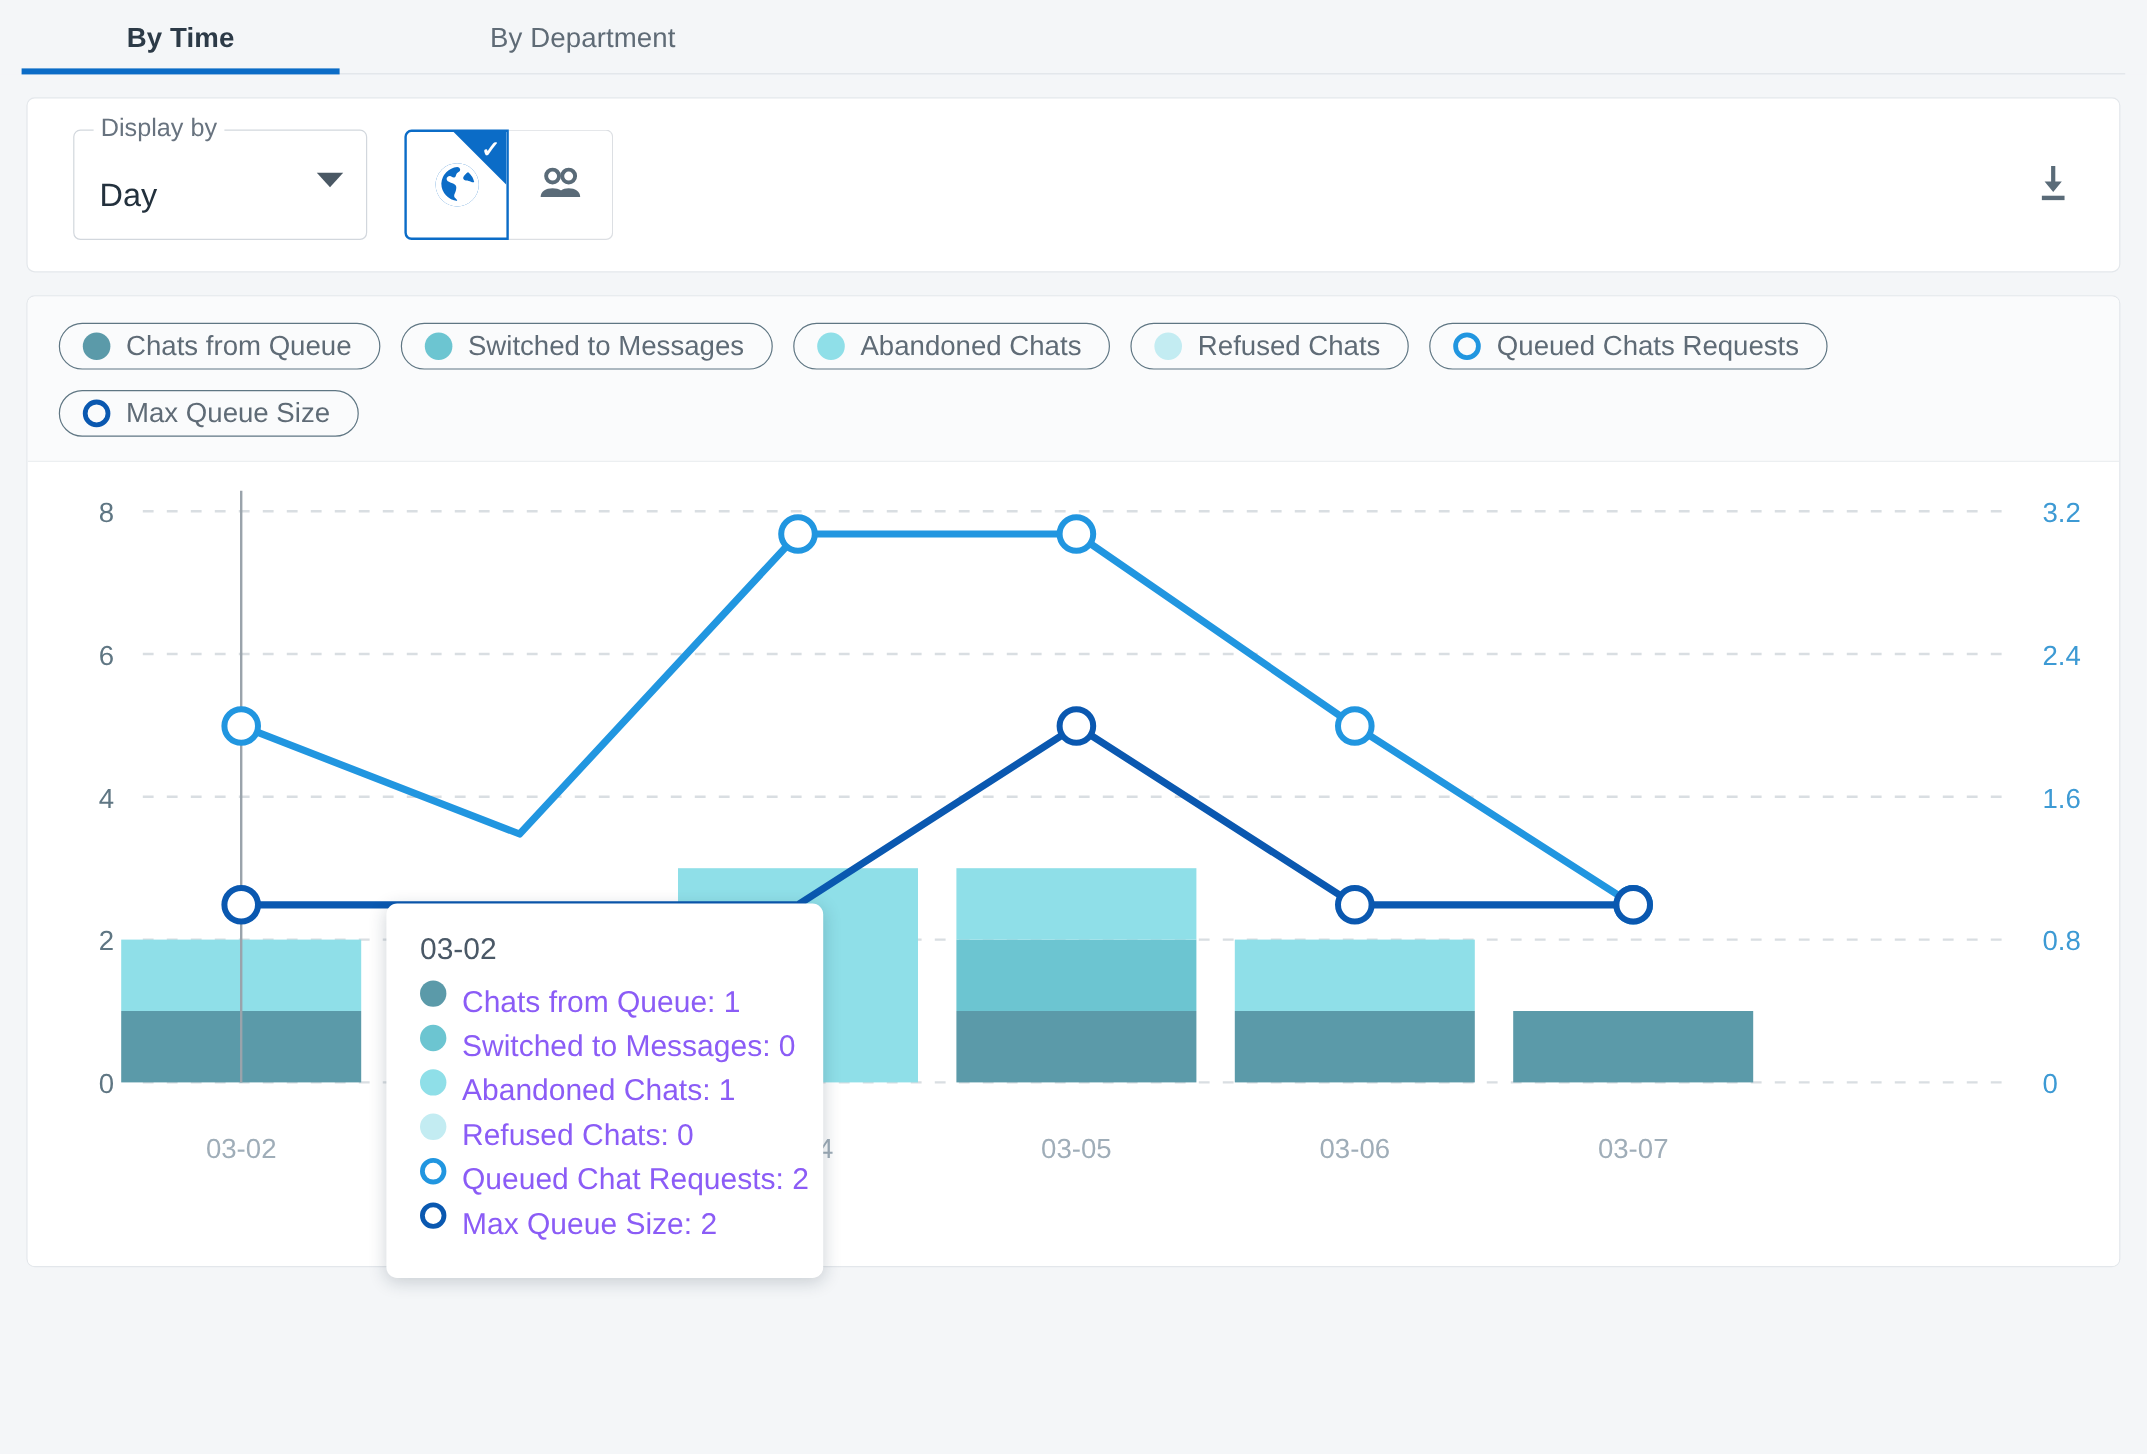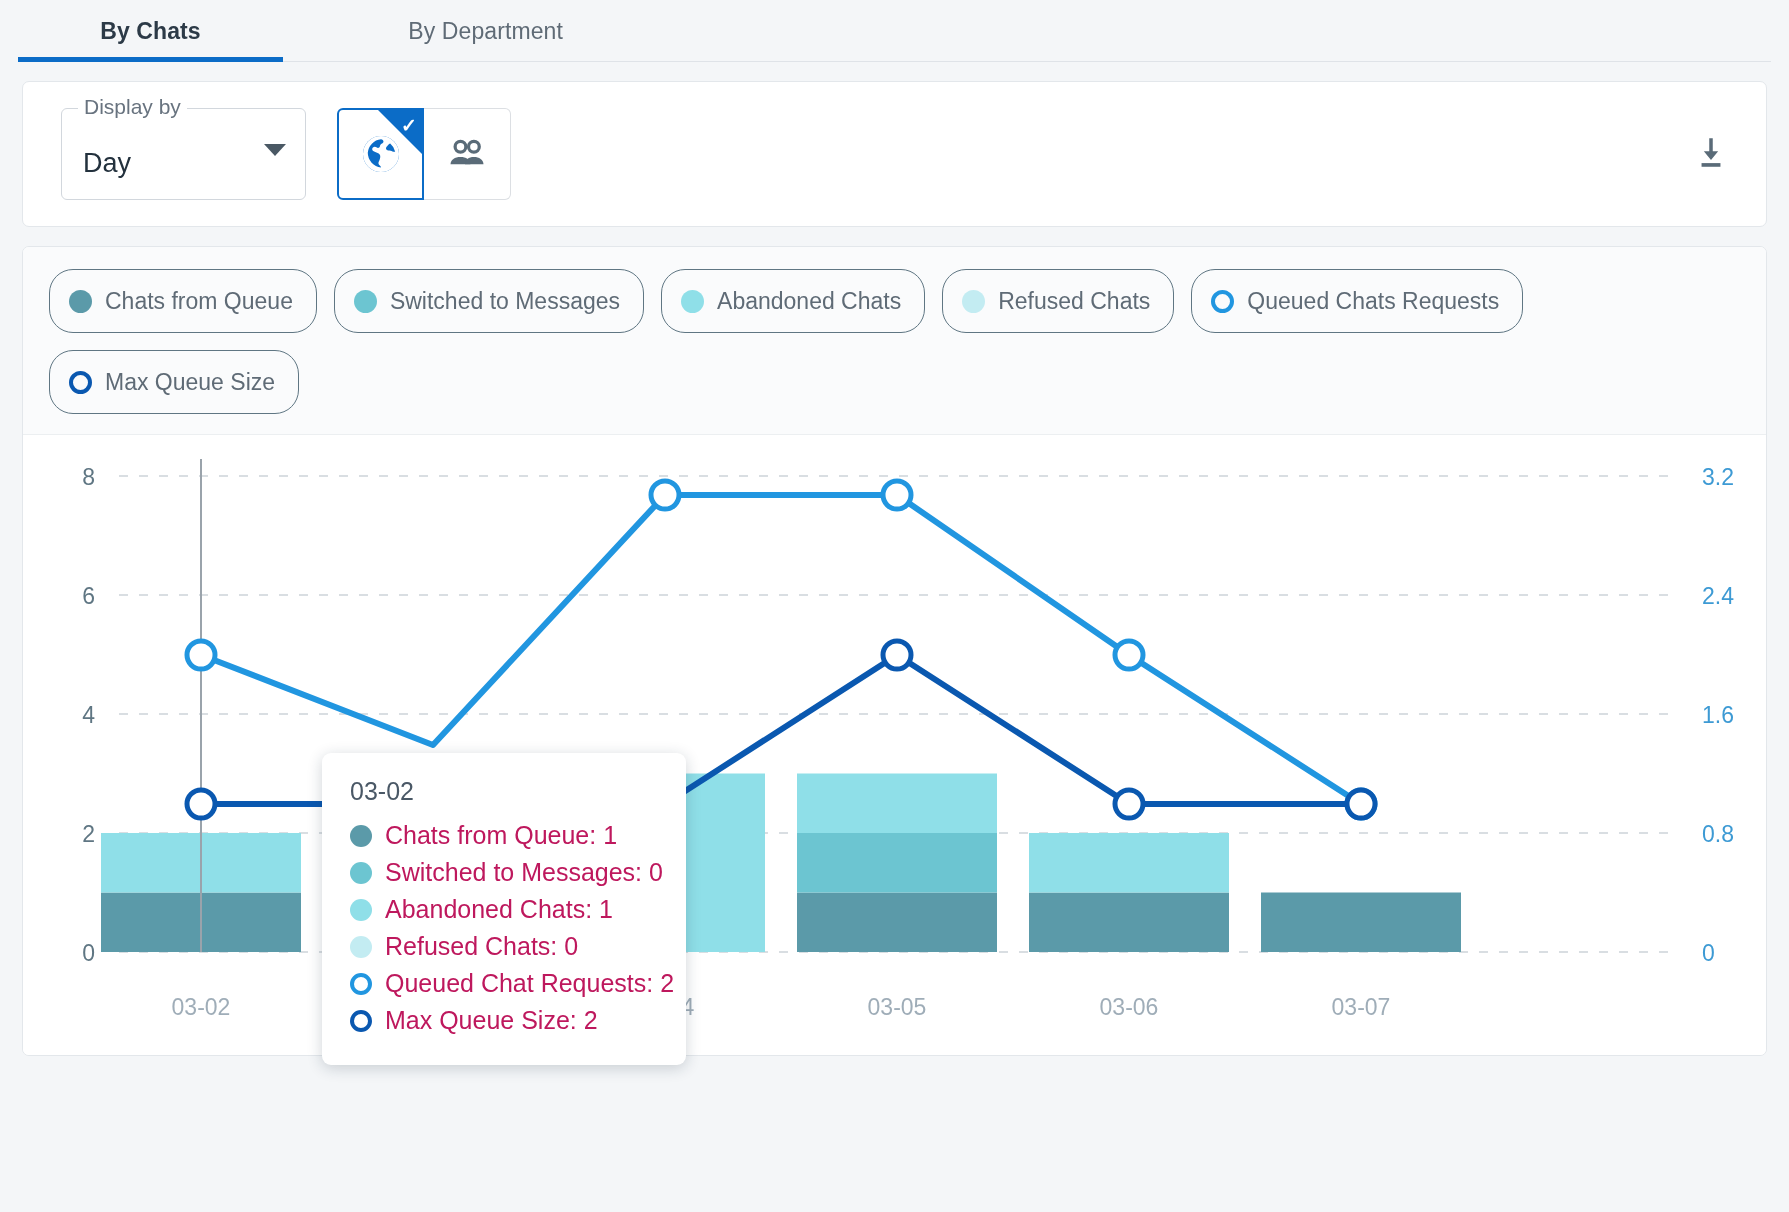--- a/index.html
+++ b/index.html
@@ -45,47 +45,47 @@
   .seg-corner { position:absolute; top:0; right:0; width:0;height:0;
                 border-top:44px solid #0b6cc7; border-left:44px solid transparent; }
   .seg-check { position:absolute; top:6px; right:5px; color:#fff; font-size:19px; font-weight:bold; line-height:1; }
 
   .dl-btn { margin-left:auto; width:54px; height:54px; display:flex; align-items:center; justify-content:center; cursor:pointer; }
 
   
   .chart-panel { margin-top:19px; height:810px; display:flex; flex-direction:column; overflow:hidden; }
   .legend-area { background:#fafbfc; border-bottom:1px solid #eceff1; padding:22px 0 20px 26px; }
   .legend-row { display:flex; flex-wrap:wrap; gap:17px 17px; }
-  .pill { height:64px; border:1px solid #5f7683; border-radius:24px; display:inline-flex; align-items:center;
+  .pill { height:39px; border:1px solid #5f7683; border-radius:24px; display:inline-flex; align-items:center;
           padding:0 23px 0 19px; font-size:23px; color:#5f6b76; cursor:pointer; background:transparent; white-space:nowrap; }
   .pill .swatch { width:23px; height:23px; border-radius:50%; margin-right:13px; flex:none; }
   .pill .ring { width:23px; height:23px; border-radius:50%; margin-right:13px; flex:none; background:transparent; border:4px solid #2196e0; }
 
   
   .plot { position:relative; flex:1; background:#fff; }
   .plot svg { display:block; }
   .ylabel { font-size:23px; fill:#5f7683; }
   .ylabel-right { font-size:23px; fill:#3d9ad4; }
   .xlabel { font-size:23px; fill:#9fadb8; }
 
   
   .tooltip { position:absolute; left:322px; top:753px; width:364px;
              background:#fff; border-radius:9px; box-shadow:0 3px 15px rgba(20,40,60,.20);
              padding:24px 26px 26px 28px; z-index:40; }
   .tt-title { font-size:25px; color:#4a5866; margin-bottom:11px; }
-  .tt-row { display:flex; align-items:center; font-size:25px; color:#be185d; line-height:37px; white-space:nowrap; }
+  .tt-row { display:flex; font-size:25px; color:#8b5cf6; line-height:37px; white-space:nowrap; }
   .tt-row .swatch { width:22px; height:22px; border-radius:50%; margin-right:13px; flex:none; }
   .tt-row .ring { width:22px; height:22px; border-radius:50%; margin-right:13px; flex:none; border:4px solid #2196e0; box-sizing:border-box; }
 </style>
 </head>
 <body>
 
 <div class="tabbar">
   <div class="tab tab-time active">
-    <span>By Chats</span>
+    <span>By Time</span>
   </div>
   <div class="tab tab-dept">
     <span>By Department</span>
   </div>
 </div>
 
 <div class="panel toolbar-panel">
 
   <div class="select-wrap">
     <div class="select-box"></div>

